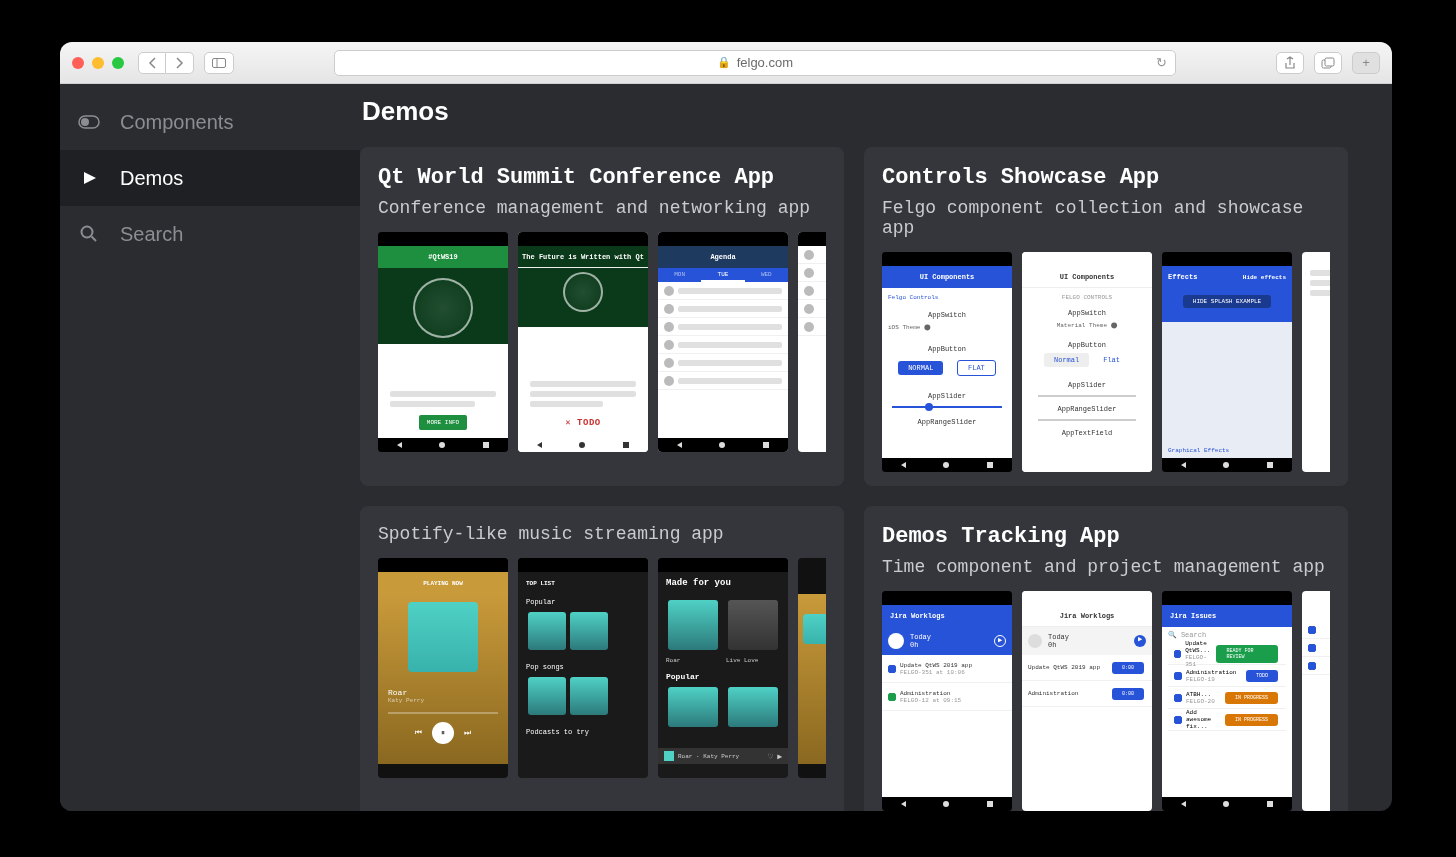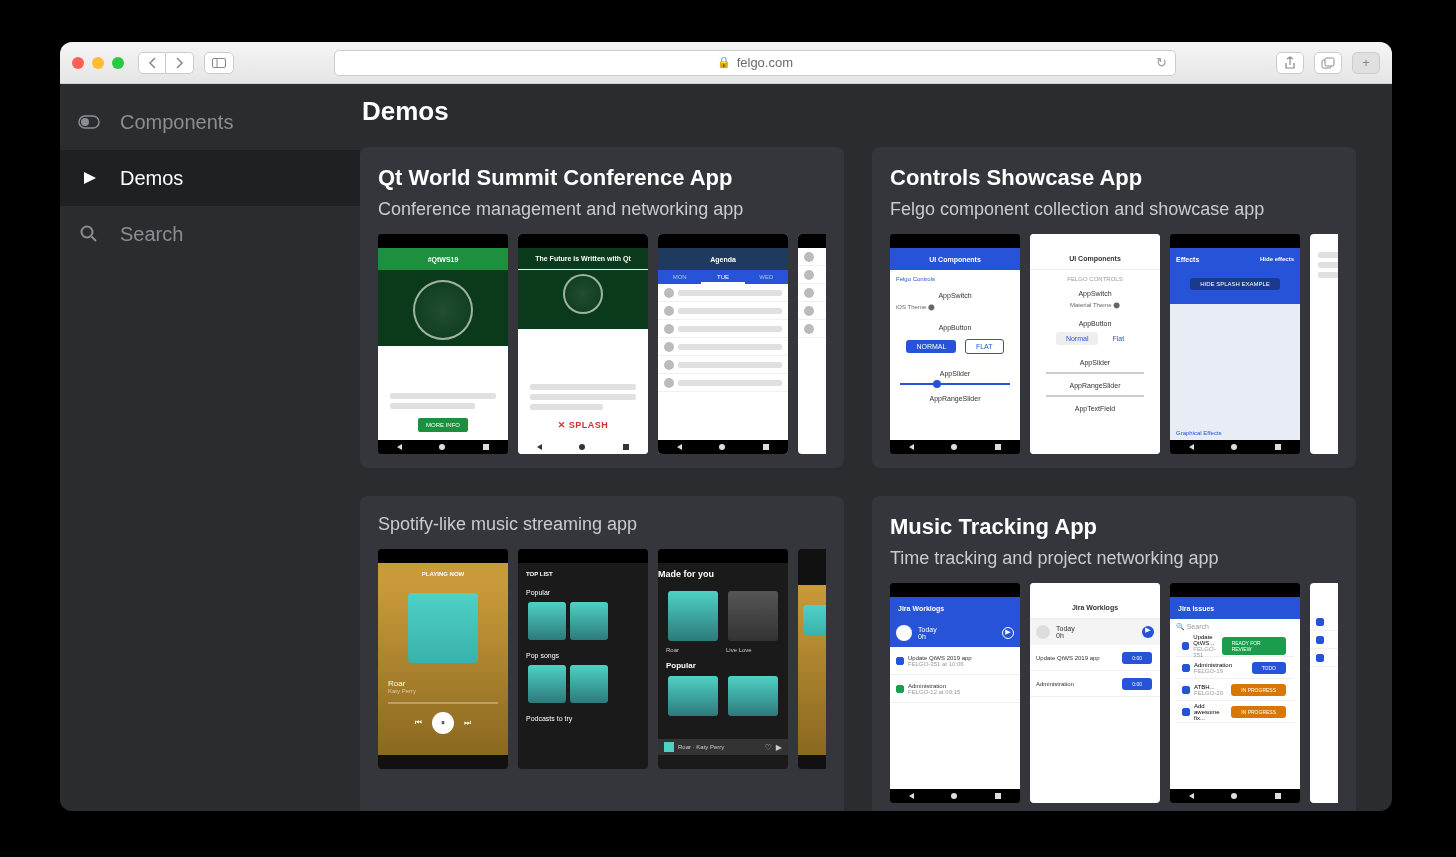--- a/index.html
+++ b/index.html
@@ -28,21 +28,21 @@
 
 .content { flex: 1; display: flex; overflow: hidden; }
 .sidebar { width: 300px; background: #2b2c30; padding-top: 10px; }
 .sb-item { height: 56px; display: flex; align-items: center; padding: 0 18px; gap: 20px; color: #8b8d92; font-size: 20px; cursor: pointer; }
 .sb-item.active { background: #1f2024; color: #fff; }
 .sb-item .icon { width: 22px; display: flex; align-items: center; justify-content: center; }
 .sb-item svg { fill: currentColor; }
 
 .main { flex: 1; padding: 12px 0 0 0; overflow: hidden; }
 .page-title { color: #fff; font-size: 26px; font-weight: 700; padding: 0 0 20px 2px; }
-.cards { display: flex; flex-wrap: wrap; gap: 28px; }
+.cards { display: flex; flex-wrap: wrap; gap: 20px; font-family: Liberation Mono, monospace; }
 .card { width: 484px; background: #35363b; border-radius: 8px; padding: 18px 18px 14px 18px; cursor: pointer; overflow: hidden; }
 .card h2 { color: #fff; font-size: 22px; font-weight: 700; margin-bottom: 8px; }
 .card p.sub { color: #c9cbcf; font-size: 18px; margin-bottom: 14px; }
 .thumbs { display: flex; gap: 10px; height: 220px; overflow: hidden; }
 .thumb { width: 130px; height: 220px; border-radius: 4px; background: #111; flex-shrink: 0; position: relative; overflow: hidden; }
 .th-statusbar { height: 14px; background: #000; }
 .th-appbar { height: 22px; display: flex; align-items: center; justify-content: center; color: #fff; font-size: 7px; font-weight: 600; }
 .th-body { position: absolute; top: 36px; left: 0; right: 0; bottom: 14px; }
 .th-navbar { position: absolute; bottom: 0; left: 0; right: 0; height: 14px; background: #000; display: flex; align-items: center; justify-content: space-around; }
 .th-navbar span { width: 6px; height: 6px; background: #ddd; }
@@ -191,21 +191,21 @@
             </div>
             <div class="thumb qt-white">
               <div class="th-statusbar"></div>
               <div class="th-appbar" style="background:#0a3a1a;color:#fff">The Future is Written with Qt</div>
               <div class="th-body" style="background:linear-gradient(#0a3a1a 0%,#0a3a1a 35%,#fff 35%);">
                 <div class="hero-circle" style="width:40px;height:40px;margin-top:4px"></div>
                 <div style="position:absolute;bottom:0;left:0;right:0;background:#fff;padding:4px;">
                   <div class="line dark"></div>
                     <div class="line dark"></div>
                     <div class="line dark" style="width:60%"></div>
-                  <div class="felgo-logo">✕ SPLASH</div>
+                  <div class="felgo-logo">✕ TODO</div>
                 </div>
               </div>
               <div class="th-navbar" style="background:#fff">
                   <span class="tr" style="border-right-color:#333"></span>
                   <span class="ci" style="background:#333"></span>
                   <span class="sq" style="background:#333"></span>
                 </div>
             </div>
             <div class="thumb qt-list">
               <div class="th-statusbar"></div>
@@ -377,21 +377,21 @@
               <div class="th-body" style="padding:4px 8px">
                 <div style="color:#fff;font-size:7px;margin-bottom:4px">Popular</div>
                 <div class="tile"></div><div class="tile"></div>
                 <div style="color:#fff;font-size:7px;margin:6px 0 4px">Pop songs</div>
                 <div class="tile"></div><div class="tile"></div>
                 <div style="color:#fff;font-size:7px;margin:6px 0 4px">Podcasts to try</div>
               </div>
             </div>
             <div class="thumb music-dark">
               <div class="th-statusbar"></div>
-              <div class="th-appbar" style="justify-content:flex-start;font-size:9px;font-weight:700">Made for you</div>
+              <div class="th-appbar" style="justify-content:flex-start;padding-left:8px;font-size:9px;font-weight:700">Made for you</div>
               <div class="th-body" style="padding:4px 8px">
                 <div style="display:flex;gap:6px;margin-bottom:4px">
                   <div><div class="tile" style="width:50px;height:50px"></div><div style="color:#ccc;font-size:6px">Roar</div></div>
                   <div><div class="tile" style="width:50px;height:50px;background:linear-gradient(#555,#333)"></div><div style="color:#ccc;font-size:6px">Live Love</div></div>
                 </div>
                 <div style="color:#fff;font-size:8px;font-weight:700;margin:8px 0 4px">Popular</div>
                 <div style="display:flex;gap:6px">
                     <div class="tile" style="width:50px;height:40px"></div>
                     <div class="tile" style="width:50px;height:40px"></div>
                   </div>
@@ -405,22 +405,22 @@
             </div>
             <div class="thumb music-gold" style="width:40px">
               <div class="th-body">
                   <div class="album" style="width:30px;height:30px;margin-top:20px"></div>
                 </div>
             </div>
           </div>
         </div>
 
         <div class="card">
-          <h2>Music Tracking App</h2>
-          <p class="sub">Time tracking and project networking app</p>
+          <h2>Demos Tracking App</h2>
+          <p class="sub">Time component and project management app</p>
           <div class="thumbs">
             <div class="thumb blue">
               <div class="th-statusbar"></div>
               <div class="th-appbar" style="justify-content:flex-start;padding-left:8px">Jira Worklogs</div>
               <div class="th-body" style="background:#fff">
                 <div style="background:#2753d8;padding:6px;display:flex;align-items:center;gap:6px">
                   <div style="width:16px;height:16px;border-radius:50%;background:#fff"></div>
                   <div style="color:#fff;font-size:7px;flex:1">Today<br>0h</div>
                   <div style="width:12px;height:12px;border-radius:50%;border:1px solid #fff;color:#fff;font-size:7px;text-align:center">▶</div>
                 </div>

